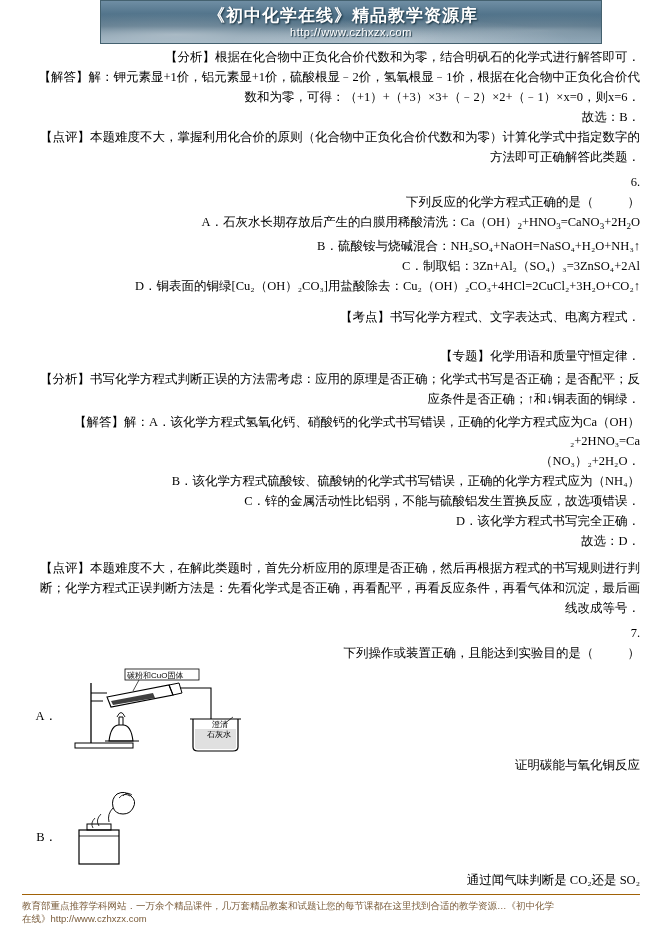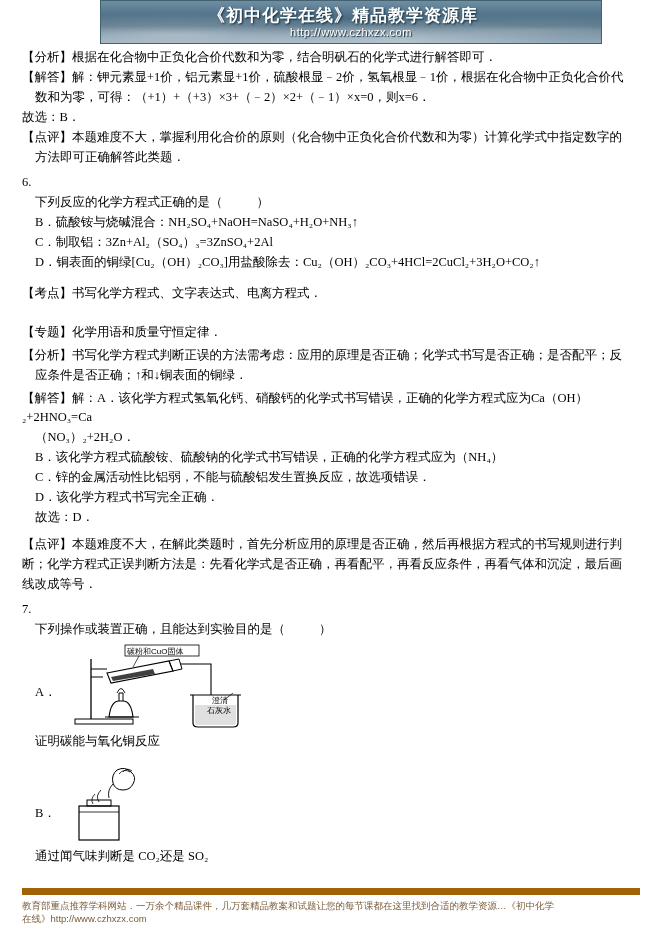--- a/index.html
+++ b/index.html
@@ -59,20 +59,21 @@
     font-size: 11px;
     color: #ffffff;
     text-shadow: 1px 1px 1px #102a38;
     letter-spacing: 0.5px;
   }
   
   .content {
     padding-top: 4px;
     font-size: 12.5px;
     line-height: 19px;
+    text-align: right;
   }
   .p {
     margin: 0 0 1px 0;
     text-indent: 0;
   }
   .p.indent {
     padding-left: 13px;
   }
   .qnum {
     margin: 6px 0 1px 0;
@@ -119,21 +120,21 @@
     margin-top: 3px;
     font-size: 12.5px;
   }
   svg { display: block; }
   
   .footer {
     position: absolute;
     left: 22px;
     right: 22px;
     bottom: 10px;
-    border-top: 7px solid #a16207;
+    border-top: 1px solid #a16207;
     padding-top: 4px;
     font-size: 9.5px;
     line-height: 13px;
     color: #7a5c3a;
     font-family: "Liberation Sans", sans-serif;
   }
   .footer .l2 { color: #7a5c3a; }
 </style>
 </head>
 <body>
@@ -151,20 +152,23 @@
     <p class="p">【分析】根据在化合物中正负化合价代数和为零，结合明矾石的化学式进行解答即可．</p>
     <p class="p">【解答】解：钾元素显+1价，铝元素显+1价，硫酸根显﹣2价，氢氧根显﹣1价，根据在化合物中正负化合价代</p>
     <p class="p indent">数和为零，可得：（+1）+（+3）×3+（﹣2）×2+（﹣1）×x=0，则x=6．</p>
     <p class="p">故选：B．</p>
     <p class="p">【点评】本题难度不大，掌握利用化合价的原则（化合物中正负化合价代数和为零）计算化学式中指定数字的</p>
     <p class="p indent">方法即可正确解答此类题．</p>
 
     <p class="qnum">6.</p>
     <p class="p indent">
       <span>下列反应的化学方程式正确的是（</span><span class="blank"></span><span>）</span>
+    </p>
+    <p class="opt">
+      <span>A</span><span>．石灰水长期存放后产生的白膜用稀酸清洗：Ca（OH）</span><sub>2</sub><span>+HNO</span><sub>3</sub><span>=CaNO</span><sub>3</sub><span>+2H</span><sub>2</sub><span>O</span>
     </p>
     <p class="opt">
       <span>B</span><span>．硫酸铵与烧碱混合：NH₂SO₄+NaOH=NaSO₄+H₂O+NH₃↑</span>
     </p>
     <p class="opt">
       <span>C</span><span>．制取铝：3Zn+Al₂（SO₄）₃=3ZnSO₄+2Al</span>
     </p>
     <p class="opt">
       <span>D</span><span>．铜表面的铜绿[Cu₂（OH）₂CO₃]用盐酸除去：Cu₂（OH）₂CO₃+4HCl=2CuCl₂+3H₂O+CO₂↑</span>
     </p>

